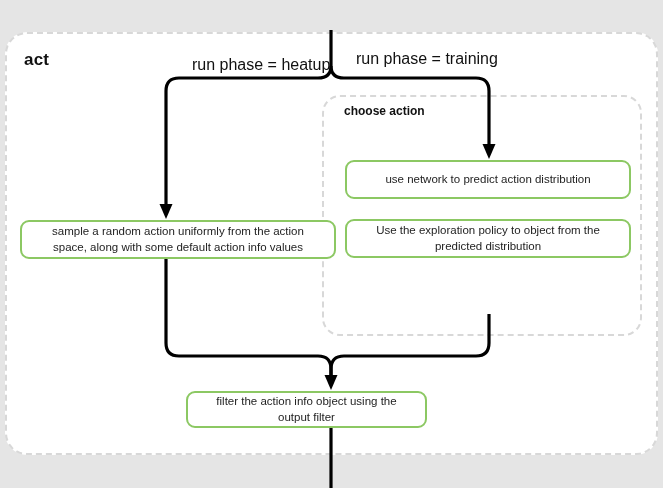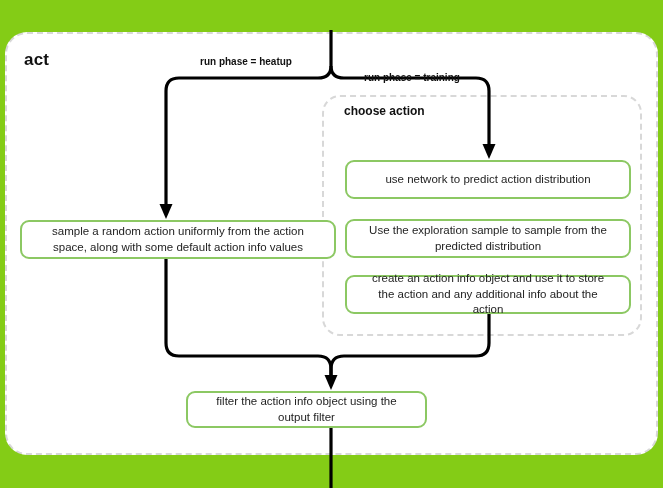--- a/index.html
+++ b/index.html
@@ -5,21 +5,21 @@
 <style>
   html, body {
     margin: 0;
     padding: 0;
     background: #000000;
   }
   #canvas {
     position: relative;
     width: 663px;
     height: 488px;
-    background: #84cc16;
+    background: #e5e5e5;
     overflow: hidden;
     font-family: "Liberation Sans", sans-serif;
   }
 
   
   #outer-card {
     position: absolute;
     left: 5px;
     top: 32px;
     width: 653px;
@@ -70,40 +70,39 @@
     border: 2px solid #8cc863;
     border-radius: 9px;
     box-sizing: border-box;
     display: flex;
     align-items: center;
     justify-content: center;
     text-align: center;
     color: #232323;
     font-size: 11.5px;
     line-height: 1.35;
-    padding: 2px 16px;
+    padding: 2px 25px;
   }
 
   #box-sample   { left: 20px;  top: 220px; width: 316px; height: 39px; }
   #box-usenet   { left: 345px; top: 160px; width: 286px; height: 39px; }
   #box-explore  { left: 345px; top: 219px; width: 286px; height: 39px; }
   #box-createai { left: 345px; top: 275px; width: 286px; height: 39px; }
   #box-filter   { left: 186px; top: 391px; width: 241px; height: 37px; }
 
   
   .branch-label {
     position: absolute;
-    font-size: 10px;
-    font-weight: bold;
+    font-size: 16px;
+    font-weight: normal;
     color: #111111;
     white-space: nowrap;
-    margin-left: 8px;
   }
   #label-heatup   { left: 192px; top: 56px; }
-  #label-training { left: 356px; top: 72px; }
+  #label-training { left: 356px; top: 50px; }
 
   
   #wires {
     position: absolute;
     left: 0;
     top: 0;
     width: 663px;
     height: 488px;
     pointer-events: none;
   }
@@ -147,19 +146,18 @@
   </svg>
 
   <div class="branch-label" id="label-heatup">run phase = heatup</div>
 
   <div class="branch-label" id="label-training">run phase = training</div>
 
   <div class="gbox" id="box-sample">sample a random action uniformly from the action space, along with some default action info values</div>
 
   <div class="gbox" id="box-usenet">use network to predict action distribution</div>
 
-  <div class="gbox" id="box-explore">Use the exploration sample to sample from the predicted distribution</div>
+  <div class="gbox" id="box-explore">Use the exploration policy to object from the predicted distribution</div>
 
-  <div class="gbox" id="box-createai">create an action info object and use it to store the action and any additional info about the action</div>
 
   <div class="gbox" id="box-filter">filter the action info object using the output filter</div>
 
 </div>
 
 </body></html>

